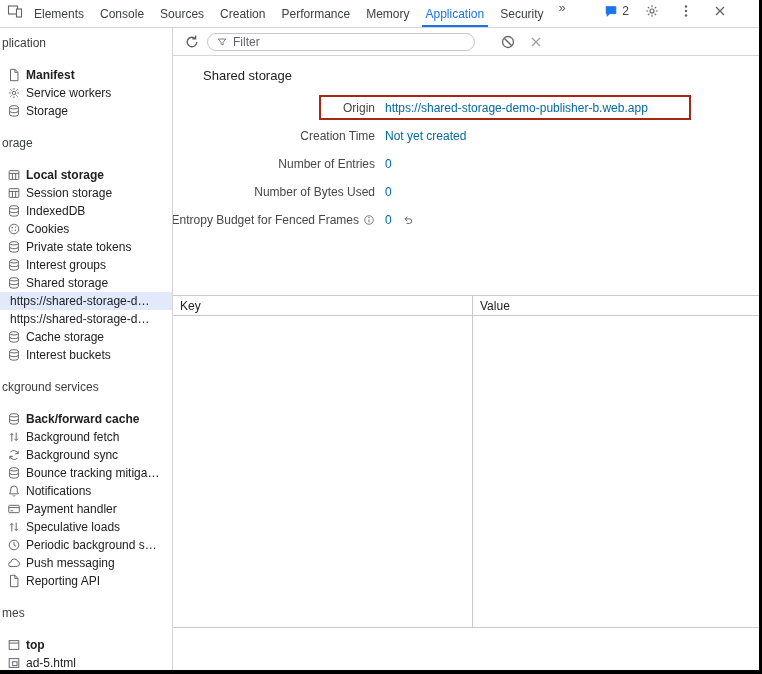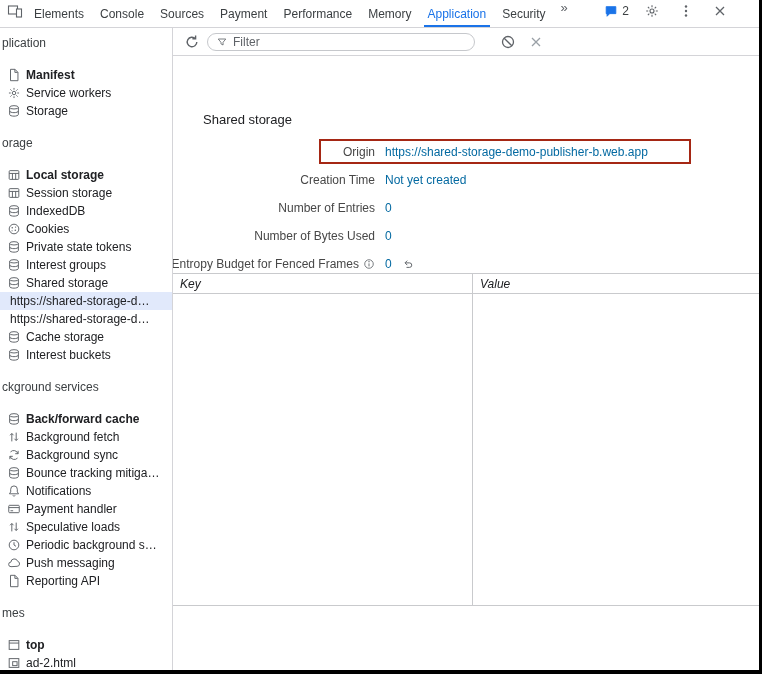--- a/index.html
+++ b/index.html
@@ -36,21 +36,21 @@
                     white-space:nowrap; overflow:hidden; }
   .section-header + .side-item { margin-top:14px;font-weight:bold; }
   .sidebar > .section-header:not(:first-child) { margin-top:14px; }
   .side-item { display:flex; align-items:center; gap:5px; height:18px; padding-left:7px;
                white-space:nowrap; overflow:hidden; cursor:default; }
   .side-item.child { padding-left:10px; }
   .side-item.selected { background:#e1e9fb; }
   .side-label { overflow:hidden; text-overflow:clip; }
 
   
-  .main { flex:1; display:flex; flex-direction:column; min-width:0;gap:44px; }
+  .main { flex:1; display:flex; flex-direction:column; min-width:0; }
   .main-toolbar { height:28px; flex:none; border-bottom:1px solid #d4d4d8; display:flex; align-items:center;
                   padding-left:8px; background:#fff; }
   .tbtn { display:flex; align-items:center; justify-content:center; width:22px; height:22px; }
   .filter-pill { display:flex; align-items:center; gap:5px; width:268px; height:18px;
                  border:1px solid #c6c8cc; border-radius:9px; padding:0 8px; margin-left:4px; background:#fff; }
   .filter-input { border:none; outline:none; background:transparent; width:100%; font-family:inherit;
                   font-size:12px; color:#202124; padding:0; }
   .filter-input::placeholder { color:#5f6368; }
   .tbtn.clear { margin-left:22px; }
   .tbtn.xbtn { margin-left:6px; }
@@ -59,21 +59,21 @@
   .view h2 { font-size:13px; font-weight:500; margin:12px 0 0 30px; color:#202124; }
 
   .meta { position:relative; margin:16px 0 0 8px; display:grid;
           grid-template-columns:194px auto; column-gap:10px; row-gap:10px; }
   .meta .label { display:flex; justify-content:flex-end; align-items:center; gap:4px;
                  height:18px; color:#474747; text-align:right; white-space:nowrap; }
   .meta .value { display:flex; align-items:center; gap:10px; height:18px; color:#0369a1; white-space:nowrap; }
   .red-box { position:absolute; left:138px; top:-4px; width:372px; height:25px;
              border:2px solid #a52714; pointer-events:none; }
 
-  .kv-table { border-top:1px solid #c9cacd;font-style:italic; }
+  .kv-table { margin-top:66px; border-top:1px solid #c9cacd; }
   .kv-head { display:flex; height:20px; border-bottom:1px solid #c9cacd; background:#fff; }
   .kv-col-key { width:300px; flex:none; padding-left:7px; border-right:1px solid #c9cacd;
                 display:flex; align-items:center; }
   .kv-col-value { flex:1; padding-left:7px; display:flex; align-items:center; }
   .kv-body { display:flex; height:312px; border-bottom:1px solid #c9cacd; }
   .kv-body .kv-col-key, .kv-body .kv-col-value { align-items:flex-start; }
 </style>
 </head>
 <body>
 
@@ -177,21 +177,21 @@
   <header class="tabbar">
     <span class="tb-icon">
       <svg class="icn lg" viewBox="0 0 16 16">
           <use href="#i-device"></use>
         </svg>
     </span>
     <nav id="tabs" class="tabs">
         <div class="tab">Elements</div>
         <div class="tab">Console</div>
         <div class="tab">Sources</div>
-        <div class="tab">Payment</div>
+        <div class="tab">Creation</div>
         <div class="tab">Performance</div>
         <div class="tab">Memory</div>
         <div class="tab active">Application</div>
         <div class="tab">Security</div>
       </nav>
     <span class="tab-overflow">»</span>
     <div class="tabbar-right">
       <span class="issues">
         <span>
             <svg class="icn blue" viewBox="0 0 16 16">
@@ -414,21 +414,21 @@
             </svg>
           </span>
           <span class="side-label">top</span>
         </div>
         <div class="side-item">
           <span>
             <svg class="icn " viewBox="0 0 16 16">
               <use href="#i-iframe"></use>
             </svg>
           </span>
-          <span class="side-label">ad-2.html</span>
+          <span class="side-label">ad-5.html</span>
         </div>
       </aside>
 
     <section class="main">
 
       <div class="main-toolbar">
         <span class="tbtn">
           <svg class="icn lg" viewBox="0 0 16 16">
               <use href="#i-refresh"></use>
             </svg>

